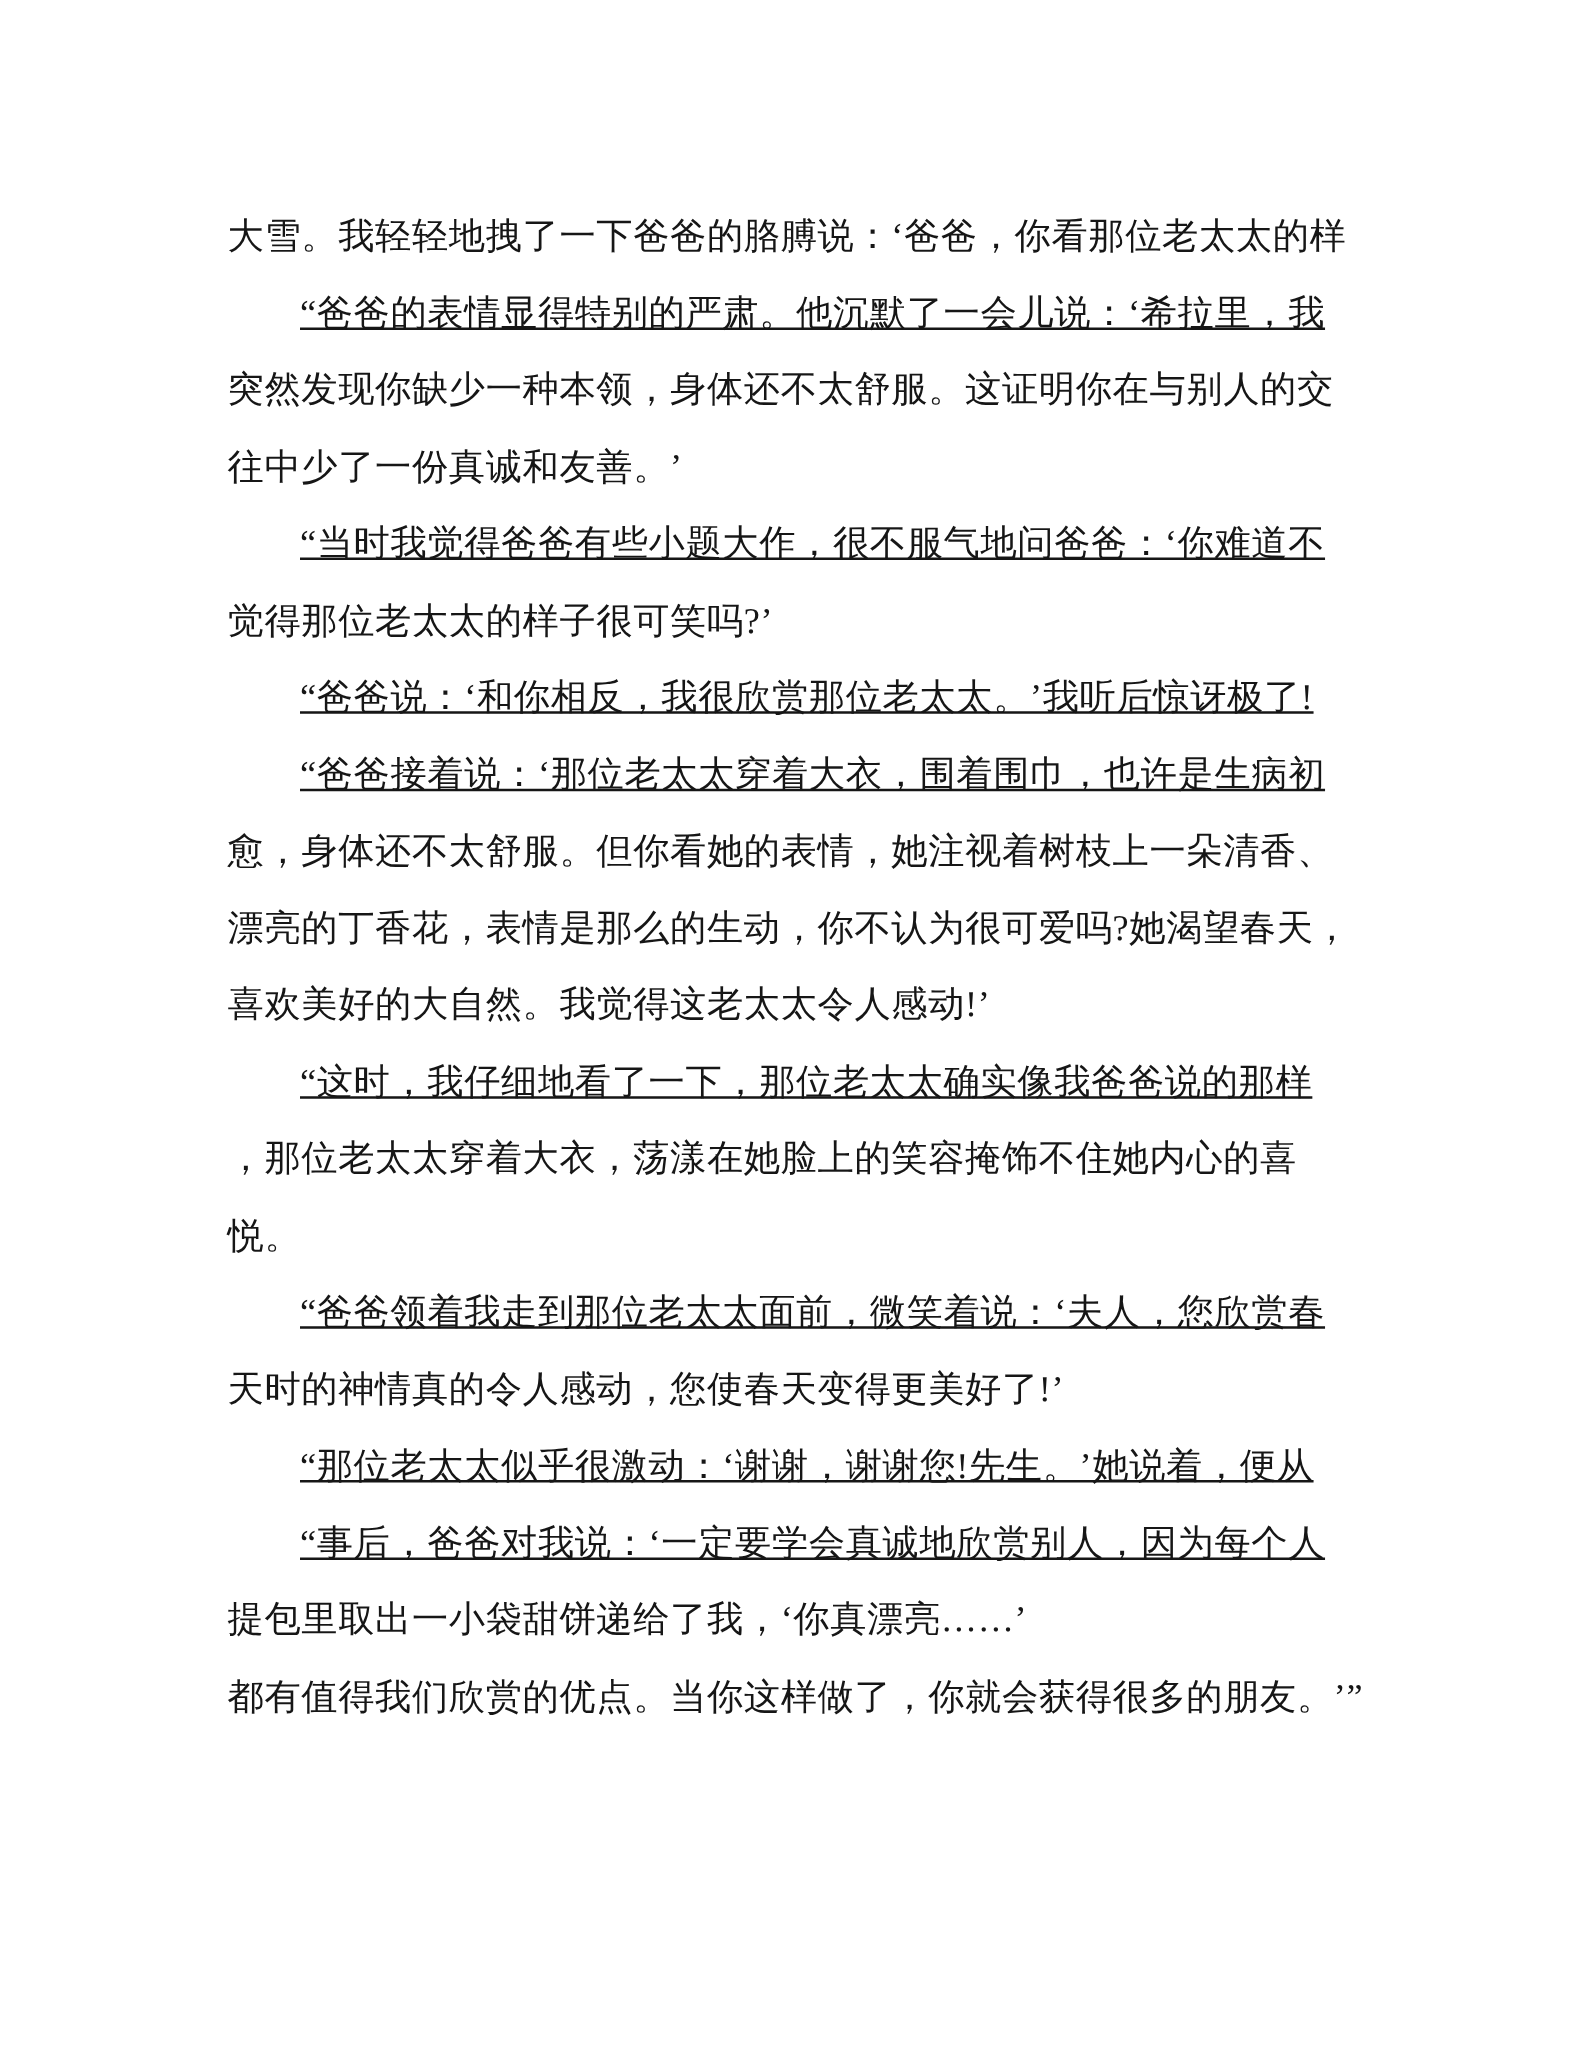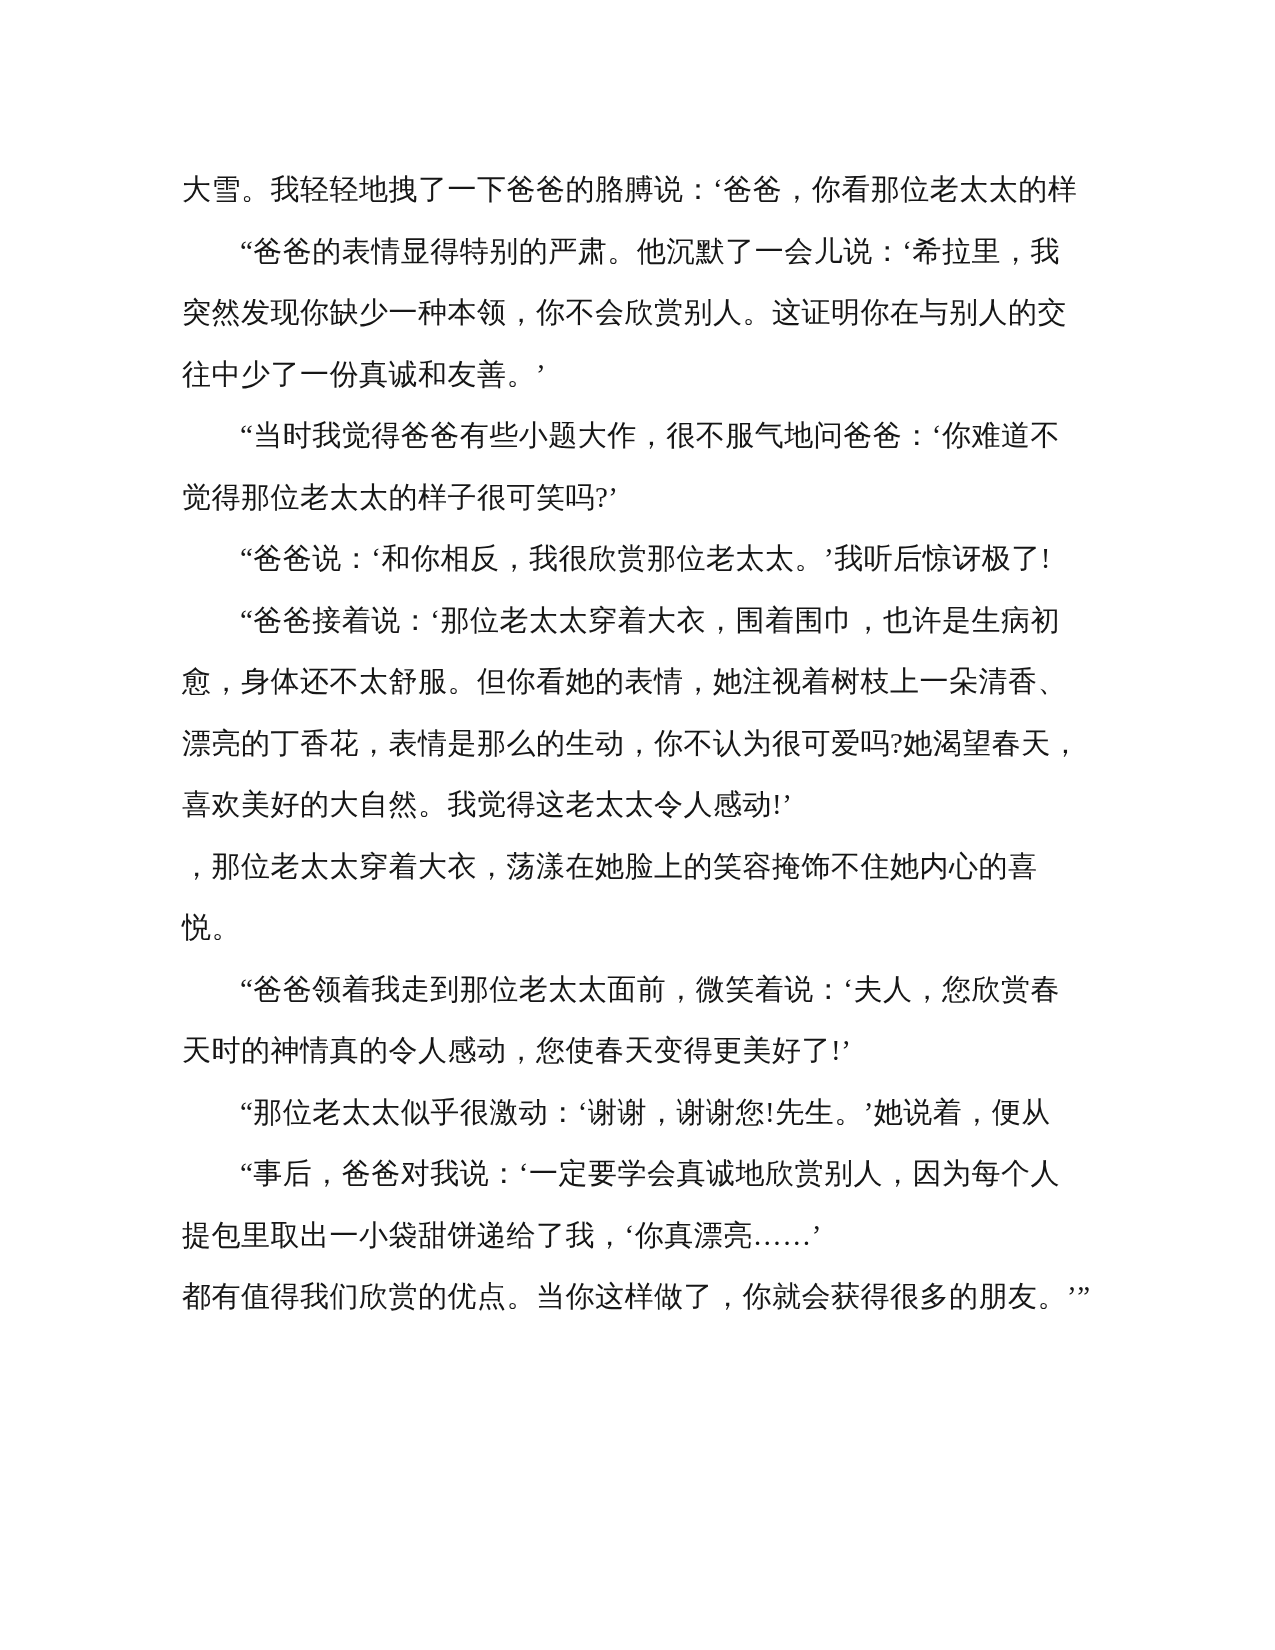--- a/index.html
+++ b/index.html
@@ -24,38 +24,40 @@
     line-height: 61.5px;
     letter-spacing: 0.5px;
     color: #161616;
   }
   .line {
     height: 61.5px;
     white-space: nowrap;
   }
   .line.indent {
     padding-left: 58px;
+    text-decoration: underline;
   }
 </style>
 </head>
 <body>
 
 <div class="page">
   <div class="text-body">
       <div class="line">大雪。我轻轻地拽了一下爸爸的胳膊说：‘爸爸，你看那位老太太的样</div>
       <div class="line indent">“爸爸的表情显得特别的严肃。他沉默了一会儿说：‘希拉里，我</div>
-      <div class="line">突然发现你缺少一种本领，你不会欣赏别人。这证明你在与别人的交</div>
+      <div class="line">突然发现你缺少一种本领，身体还不太舒服。这证明你在与别人的交</div>
       <div class="line">往中少了一份真诚和友善。’</div>
       <div class="line indent">“当时我觉得爸爸有些小题大作，很不服气地问爸爸：‘你难道不</div>
       <div class="line">觉得那位老太太的样子很可笑吗?’</div>
       <div class="line indent">“爸爸说：‘和你相反，我很欣赏那位老太太。’我听后惊讶极了!</div>
       <div class="line indent">“爸爸接着说：‘那位老太太穿着大衣，围着围巾，也许是生病初</div>
       <div class="line">愈，身体还不太舒服。但你看她的表情，她注视着树枝上一朵清香、</div>
       <div class="line">漂亮的丁香花，表情是那么的生动，你不认为很可爱吗?她渴望春天，</div>
       <div class="line">喜欢美好的大自然。我觉得这老太太令人感动!’</div>
+      <div class="line indent">“这时，我仔细地看了一下，那位老太太确实像我爸爸说的那样</div>
       <div class="line">，那位老太太穿着大衣，荡漾在她脸上的笑容掩饰不住她内心的喜</div>
       <div class="line">悦。</div>
       <div class="line indent">“爸爸领着我走到那位老太太面前，微笑着说：‘夫人，您欣赏春</div>
       <div class="line">天时的神情真的令人感动，您使春天变得更美好了!’</div>
       <div class="line indent">“那位老太太似乎很激动：‘谢谢，谢谢您!先生。’她说着，便从</div>
       <div class="line indent">“事后，爸爸对我说：‘一定要学会真诚地欣赏别人，因为每个人</div>
       <div class="line">提包里取出一小袋甜饼递给了我，‘你真漂亮……’</div>
       <div class="line">都有值得我们欣赏的优点。当你这样做了，你就会获得很多的朋友。’”</div>
     </div>
 </div>

